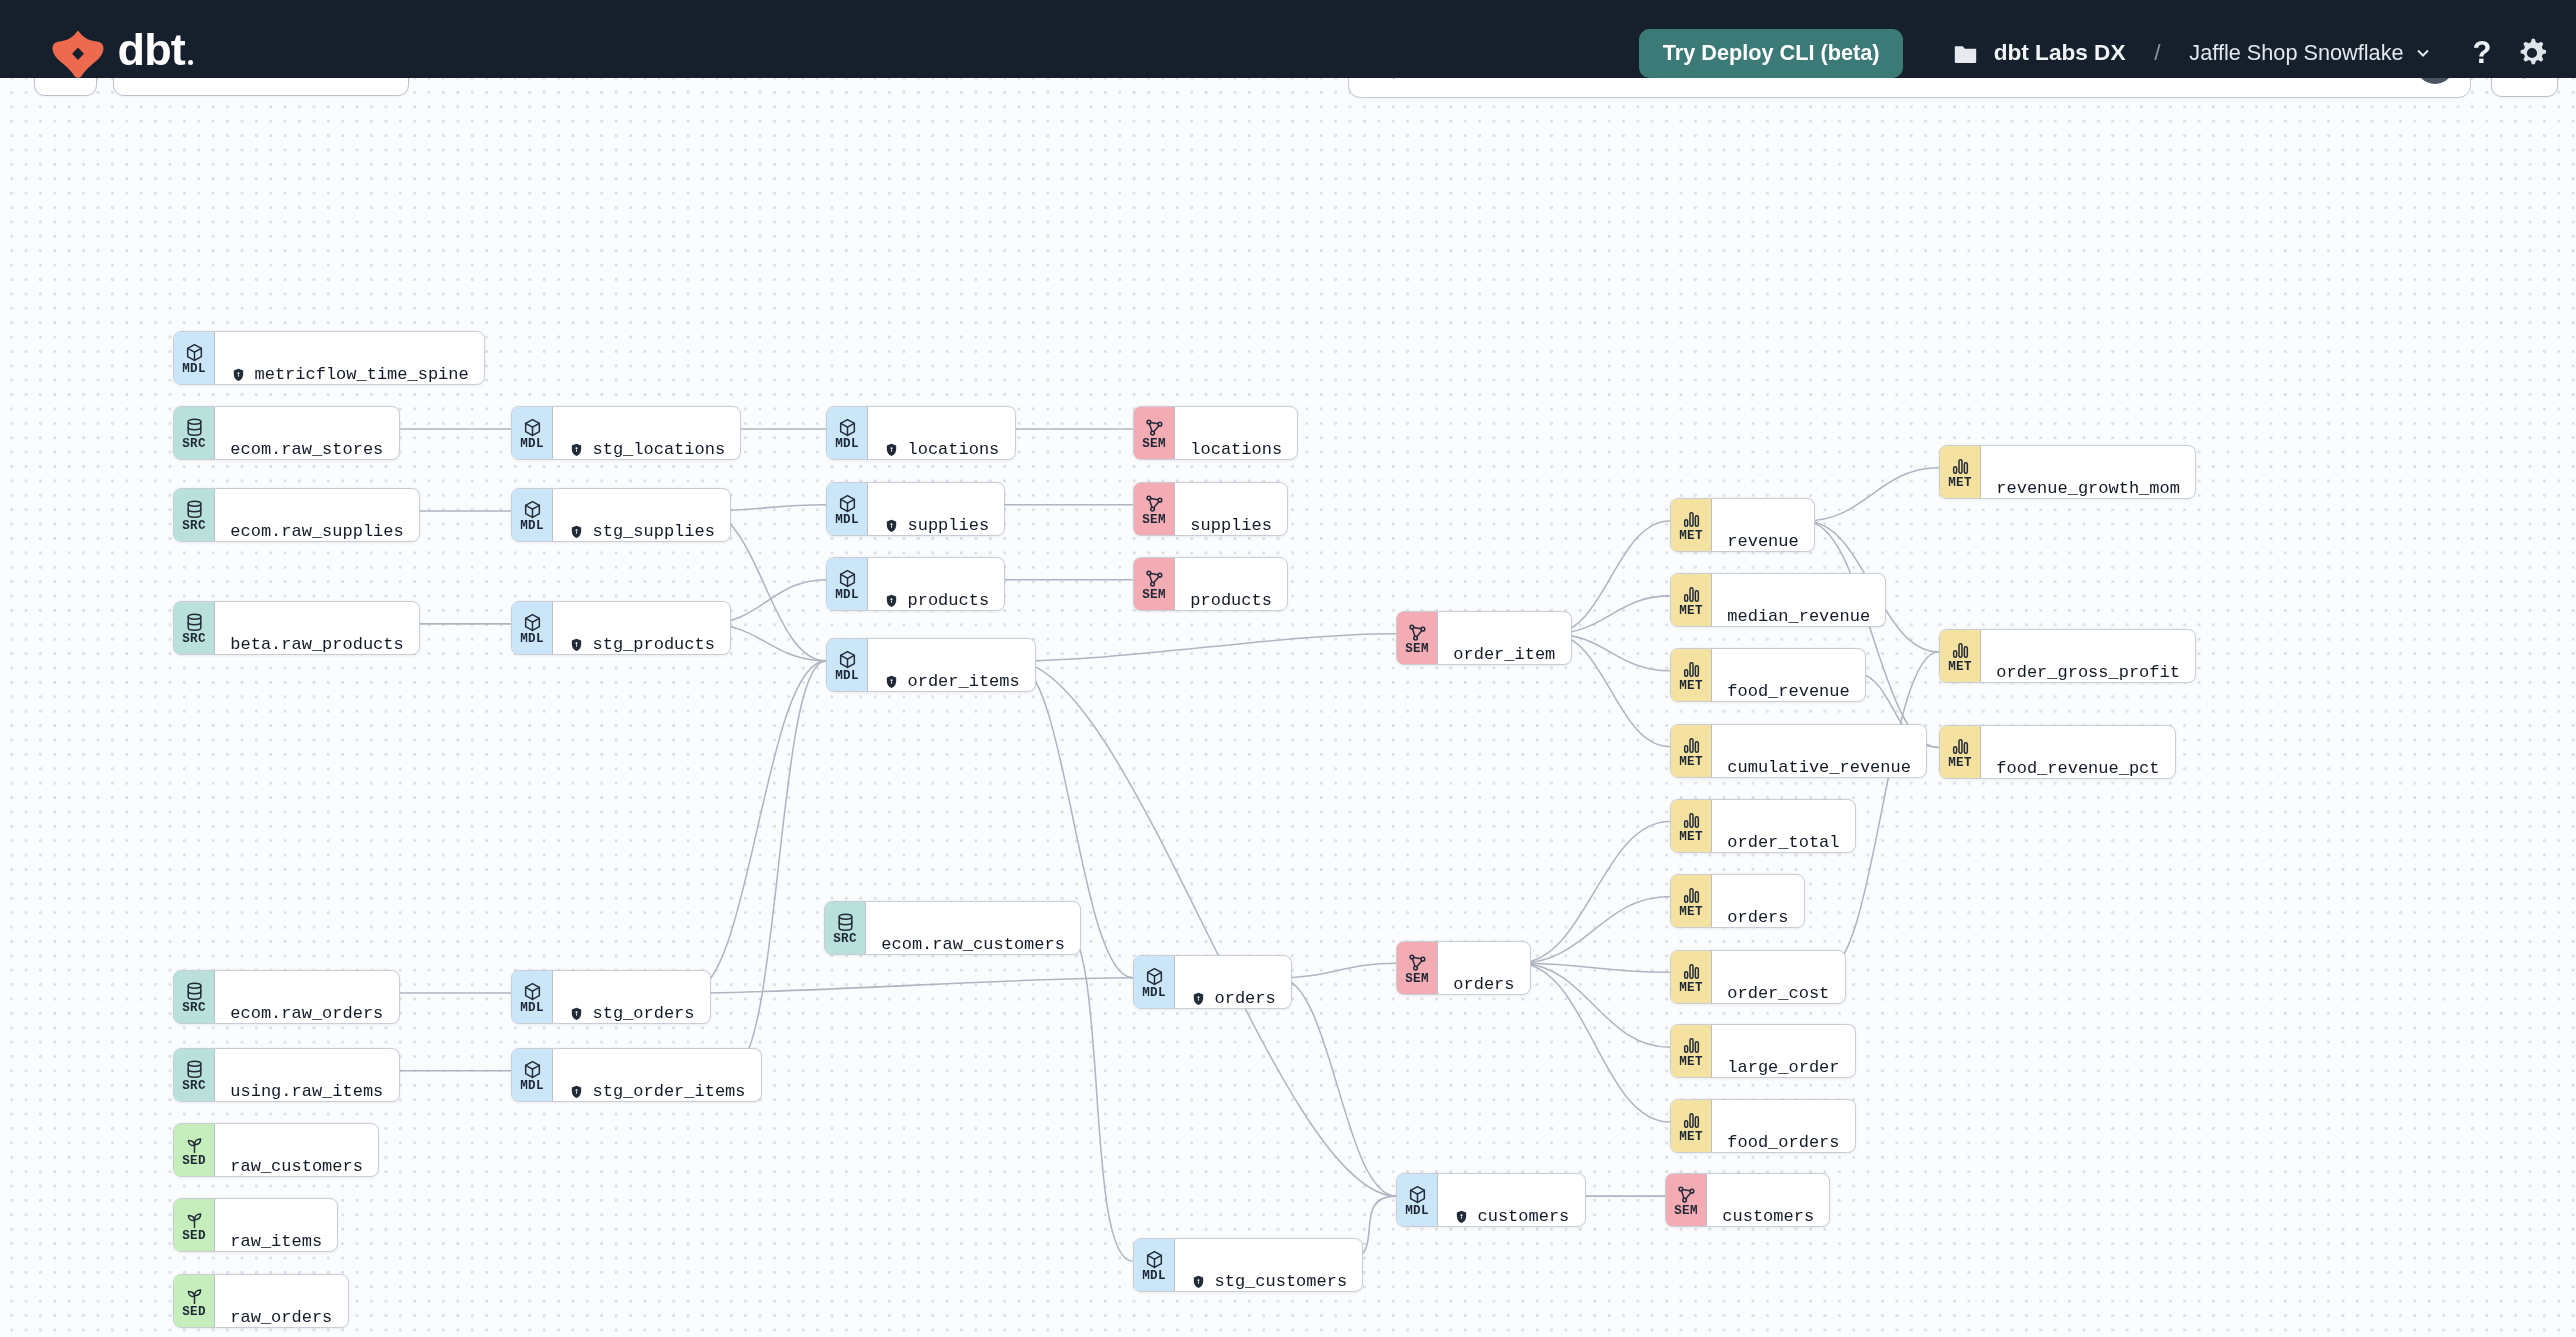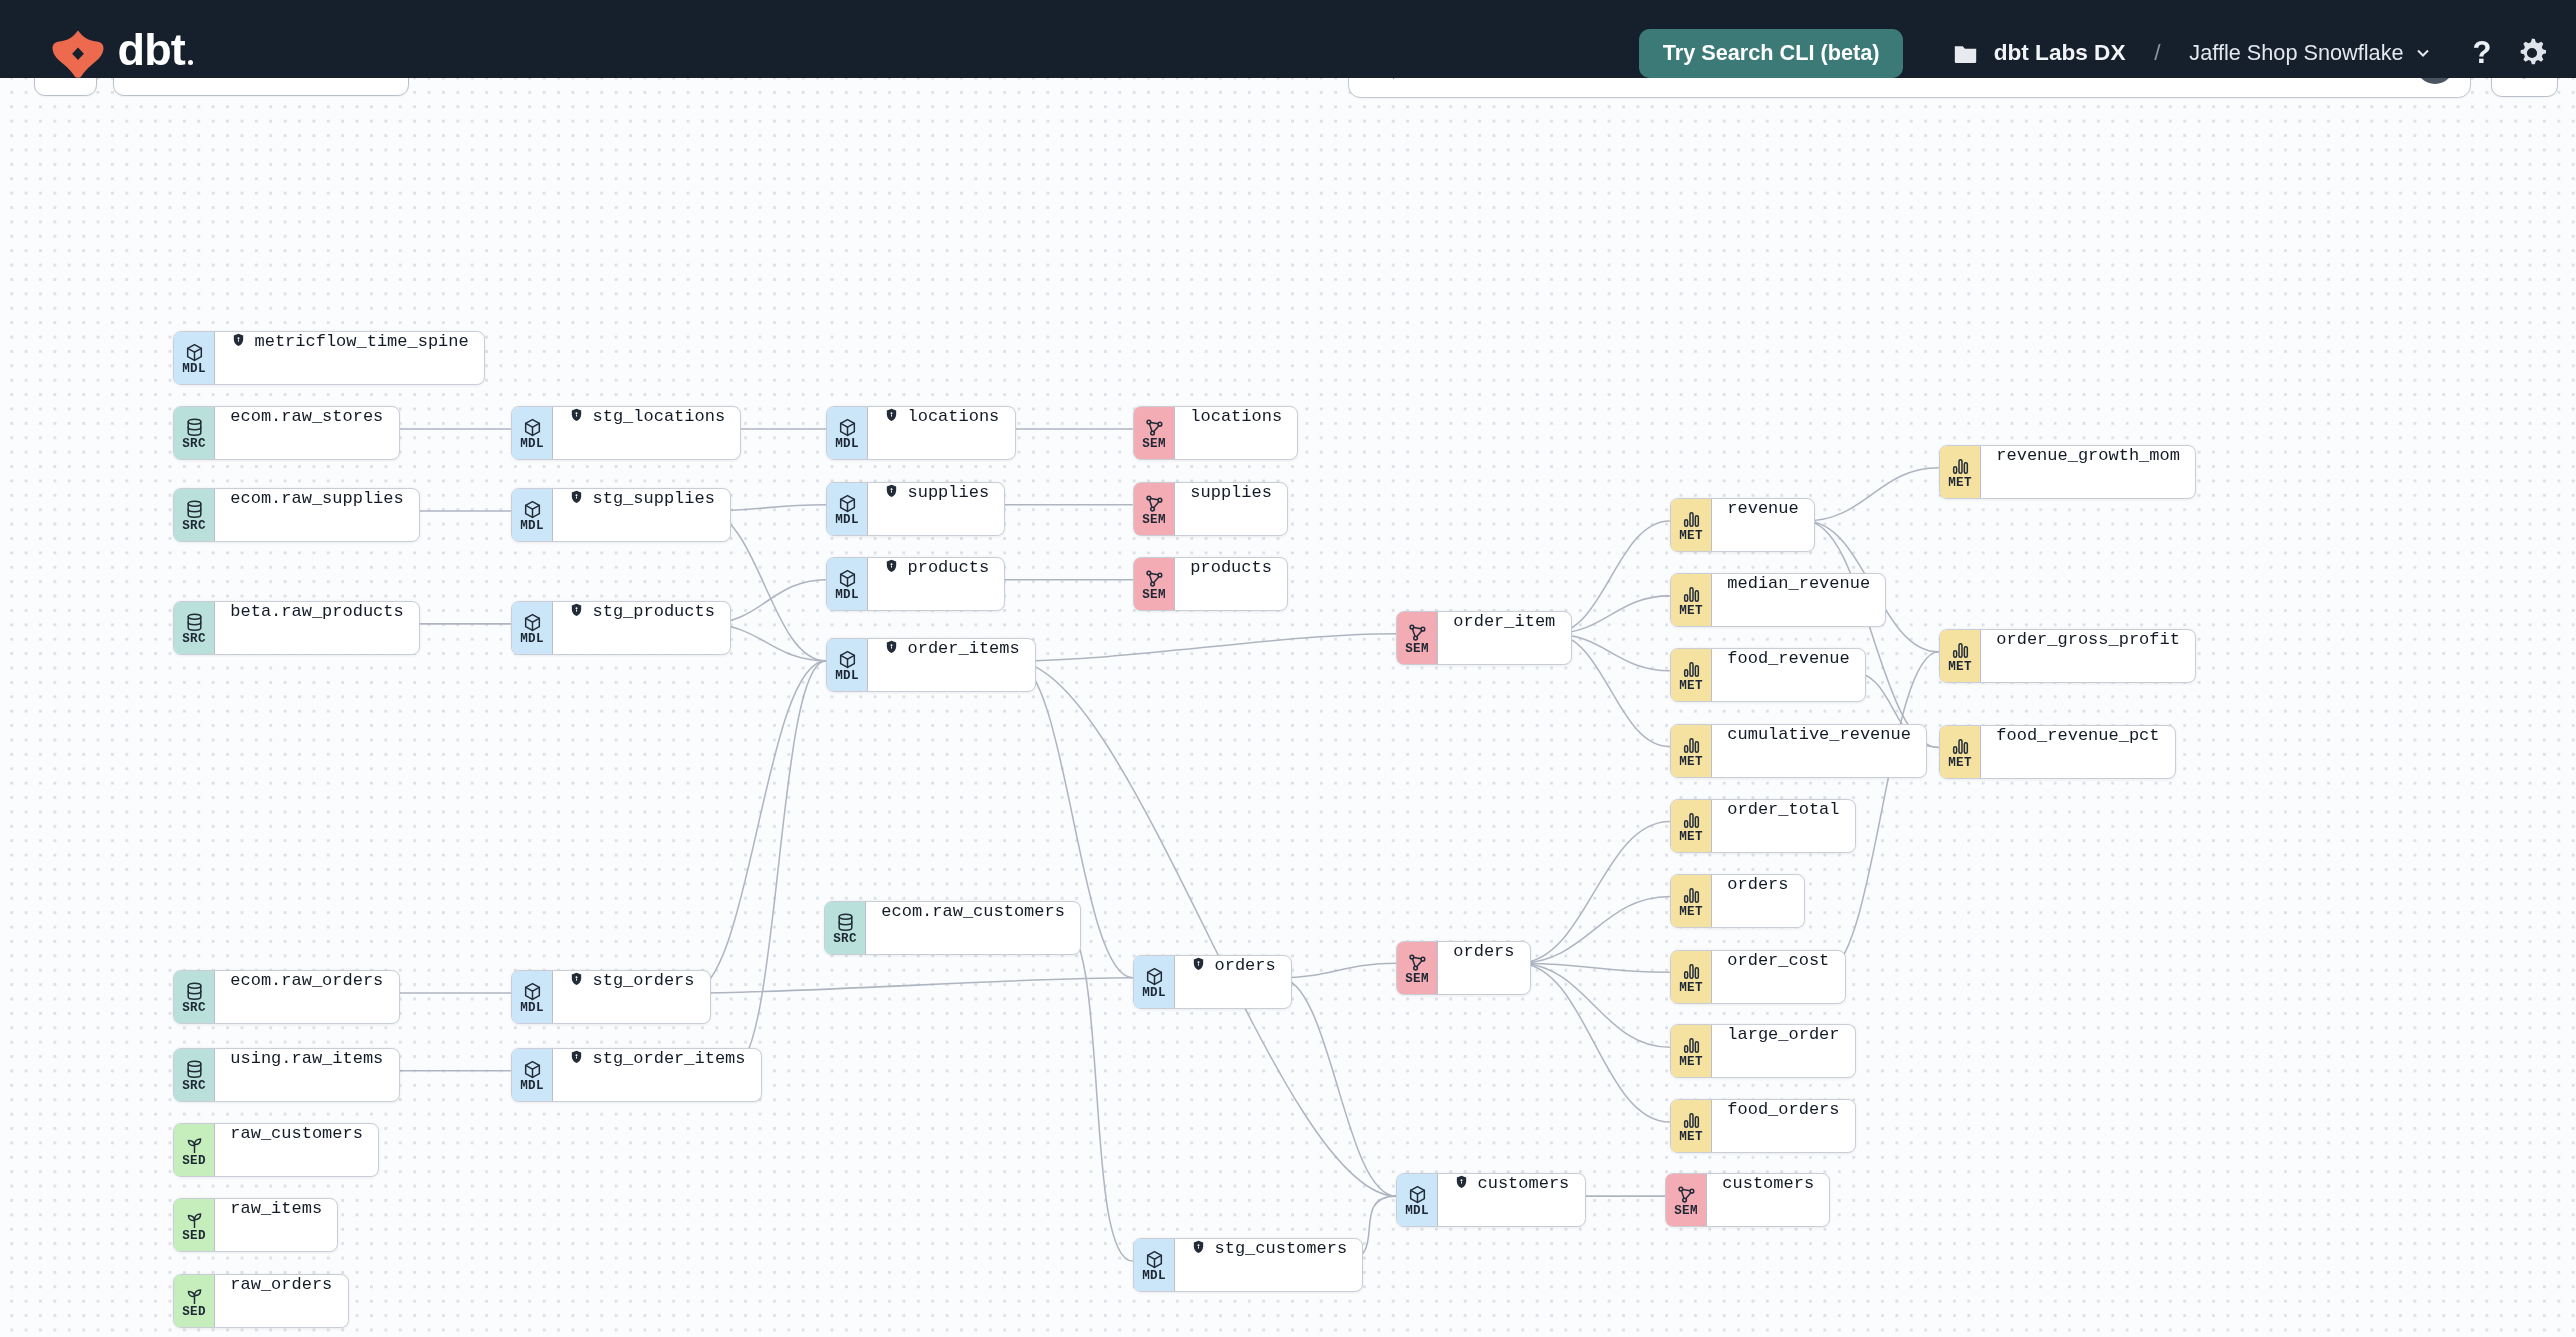--- a/index.html
+++ b/index.html
@@ -55,41 +55,41 @@
   .refresh-btn { left:2491px; top:36px; width:67px; height:61px; }
   .ref-ic { width:31px; height:31px; }
 
   
   .gnode { position:absolute; height:54px; display:inline-flex; align-items:stretch; background:#ffffff;
     border:1.4px solid #c8cdd6; border-radius:8.1px; box-shadow:0 0.9px 2.7px rgba(20,30,45,.07); cursor:pointer; white-space:nowrap;font-family:Liberation Mono, monospace; }
   .gicon { width:41px; flex:none; display:flex; flex-direction:column; align-items:center; justify-content:center;
     border-right:1.4px solid #b9c0ca; border-radius:6.3px 0 0 6.3px; padding-top:1.8px; }
   .gicon svg.oi { width:21px; height:21px; stroke:#222b38; stroke-width:1.7; fill:none; stroke-linecap:round; stroke-linejoin:round; }
   .gtype { font-size:12.6px; font-weight:600; color:#1c2634; letter-spacing:0.3px; line-height:13.5px; }
-  .glabel { display:flex; align-items:flex-start; gap:7.2px; padding:0 15.3px; font-size:17px; font-weight:500; color:#121a26; }
+  .glabel { display:flex; align-items:flex-end; gap:7.2px; padding:0 15.3px; font-size:17px; font-weight:500; color:#121a26; }
   svg.shield { width:17px; height:17px; flex:none; }
   svg.shield path.body { fill:#222b38; stroke:none; }
 </style>
 </head>
 <body>
 
 <div class="app">
 
   <header class="navbar">
     <div class="nav-left">
       <span class="logo">
         <svg class="logo-mark" viewBox="0 0 64 60">
           <path fill="#ee6a4f" d="M32 4 C38 12 44 16 54 17 C60 17.6 63 21 62 27 C60.8 34 56 38 49 44 C43 49 39.5 53 36 58 C34 60.5 30 60.5 28 58 C24.5 53 21 49 15 44 C8 38 3.2 34 2 27 C1 21 4 17.6 10 17 C20 16 26 12 32 4 Z"></path>
           <path fill="#161f2c" d="M32 24 L39 31.5 L32 39 L25 31.5 Z"></path>
         </svg>
         <span class="logo-text">dbt</span>
       </span>
     </div>
     <div class="nav-right">
-      <button class="cta-btn">Try Search CLI (beta)</button>
+      <button class="cta-btn">Try Deploy CLI (beta)</button>
       <span class="acct">
         <svg class="folder-ic" viewBox="0 0 24 24">
             <path d="M2.5 5.5h7l2 2.3h10v11.2c0 .9-.7 1.5-1.5 1.5H4c-.9 0-1.5-.6-1.5-1.5Z"></path>
           </svg>
         <span class="acct-name">dbt Labs DX</span>
         <span class="acct-sep">/</span>
         <span class="proj">
           <span class="proj-name">Jaffle Shop Snowflake</span>
           <svg class="chev" viewBox="0 0 24 24">
               <polyline points="6,9 12,15 18,9"></polyline>

